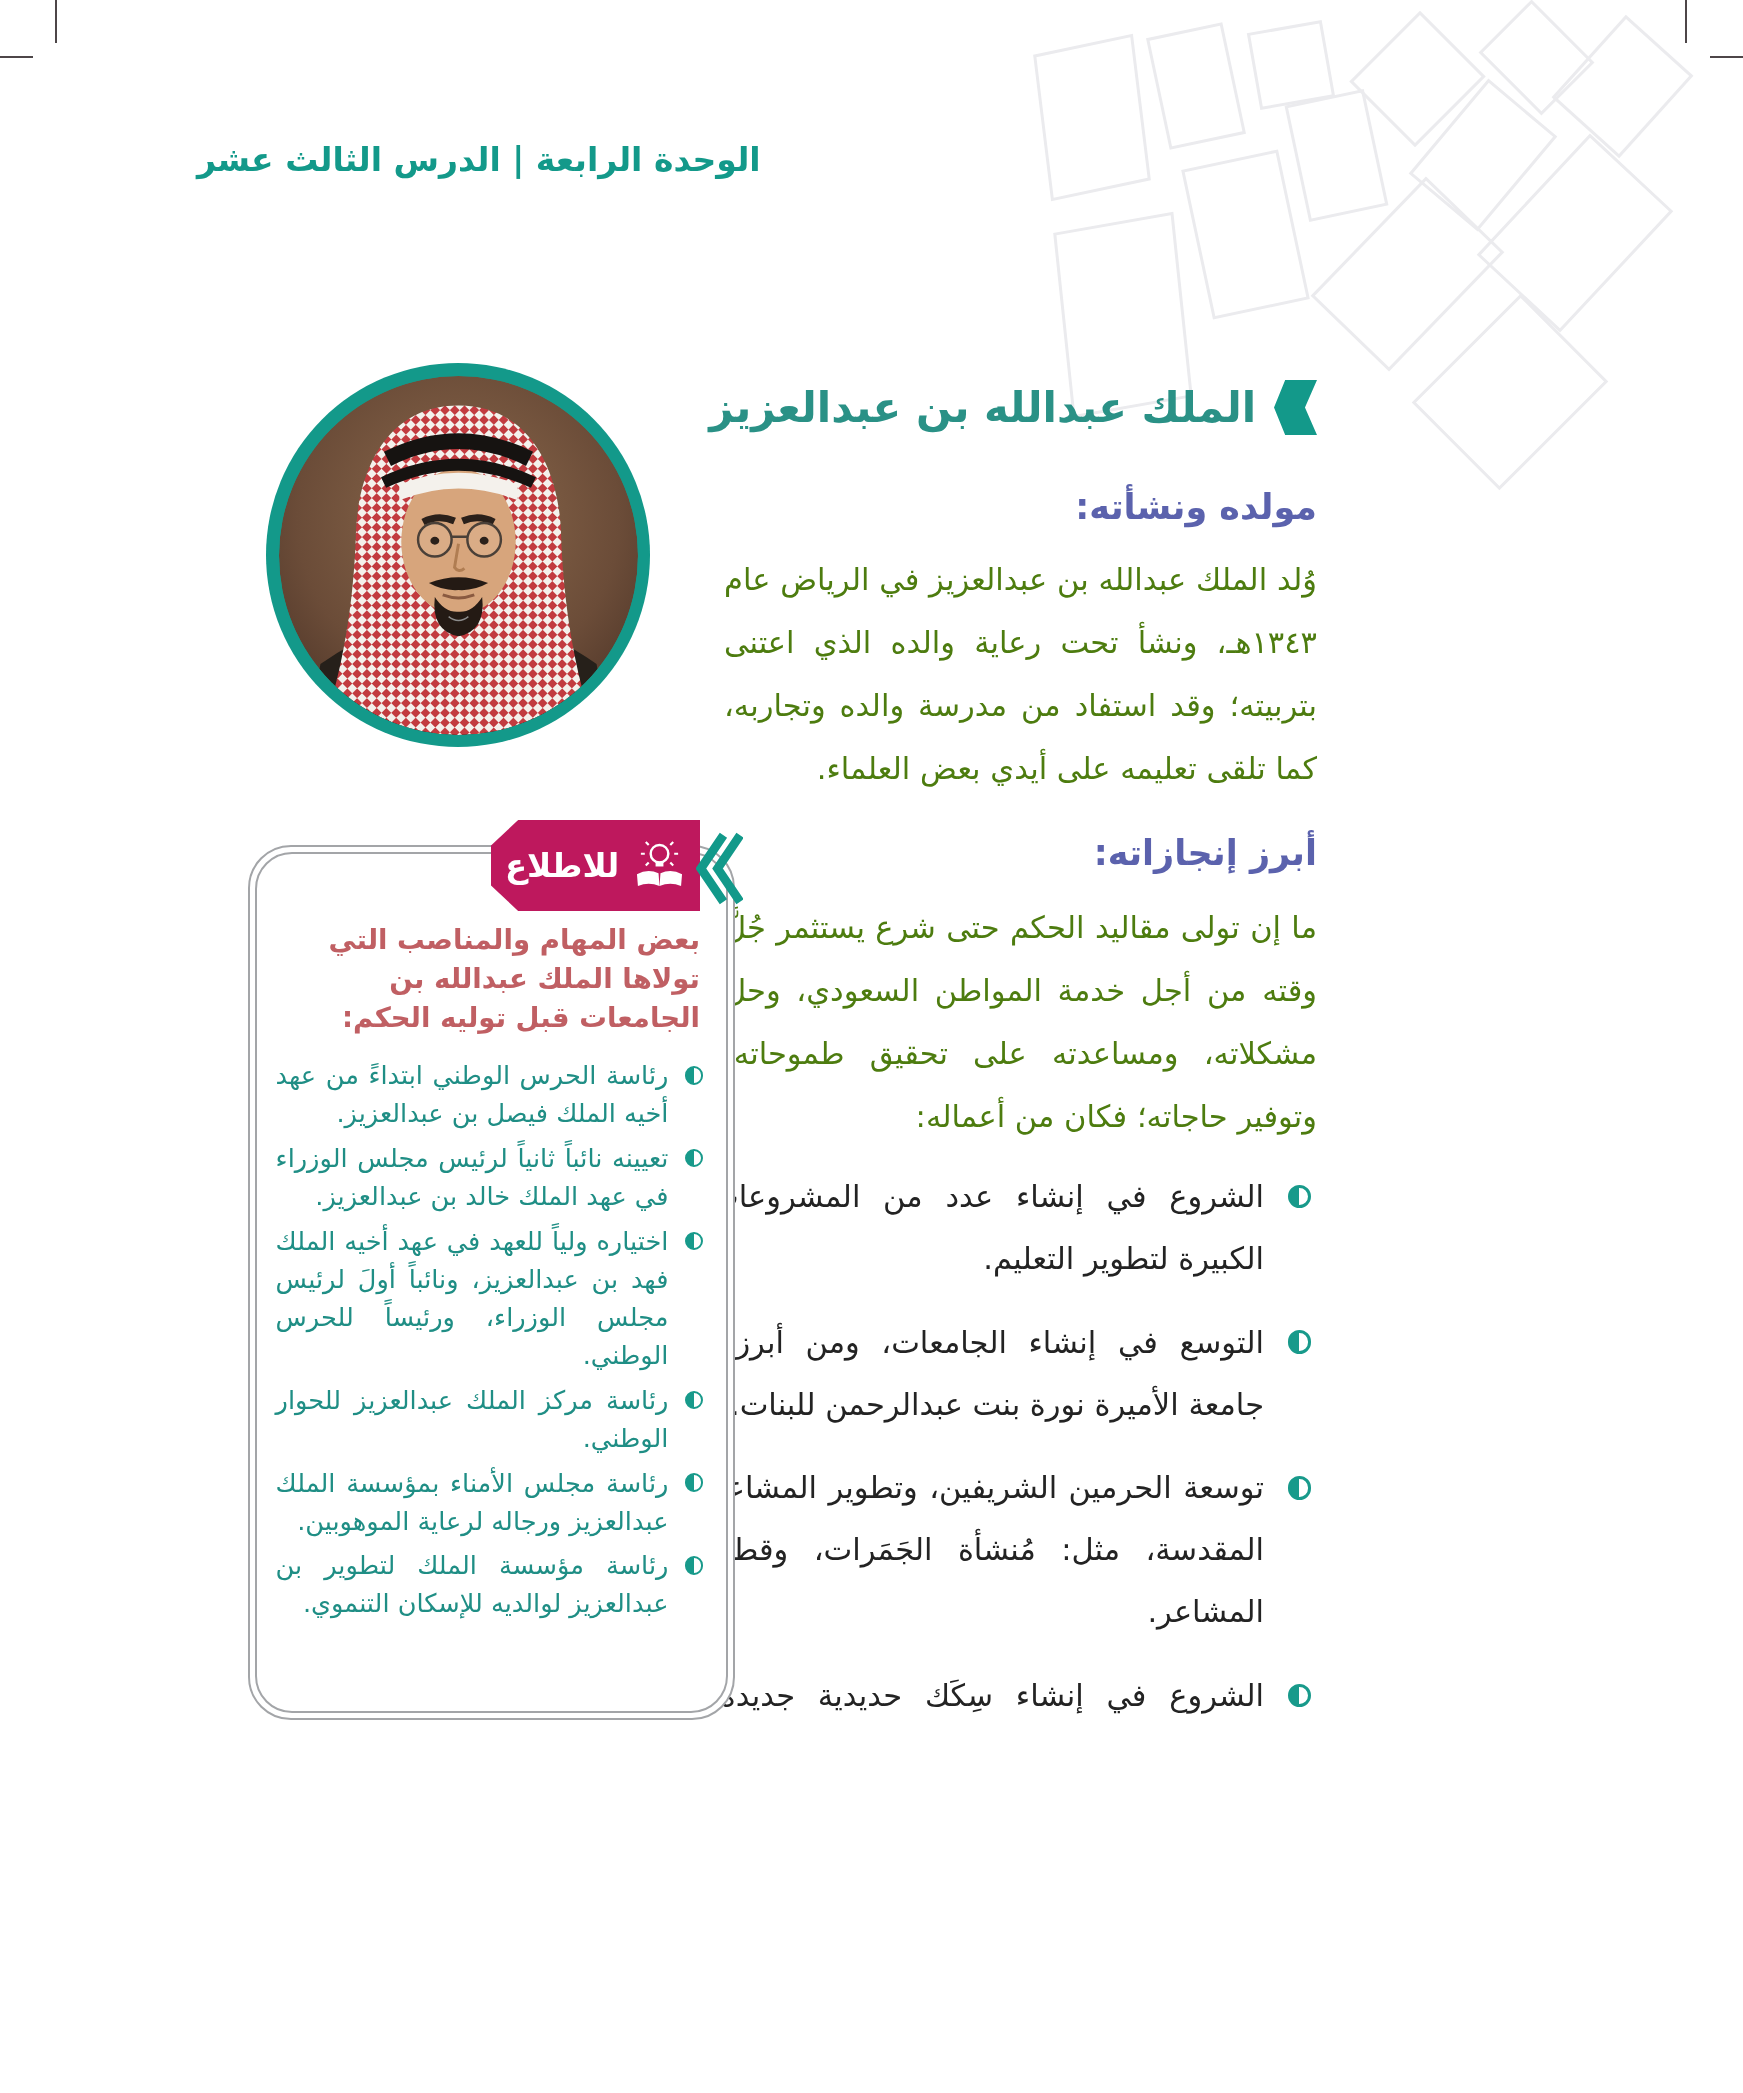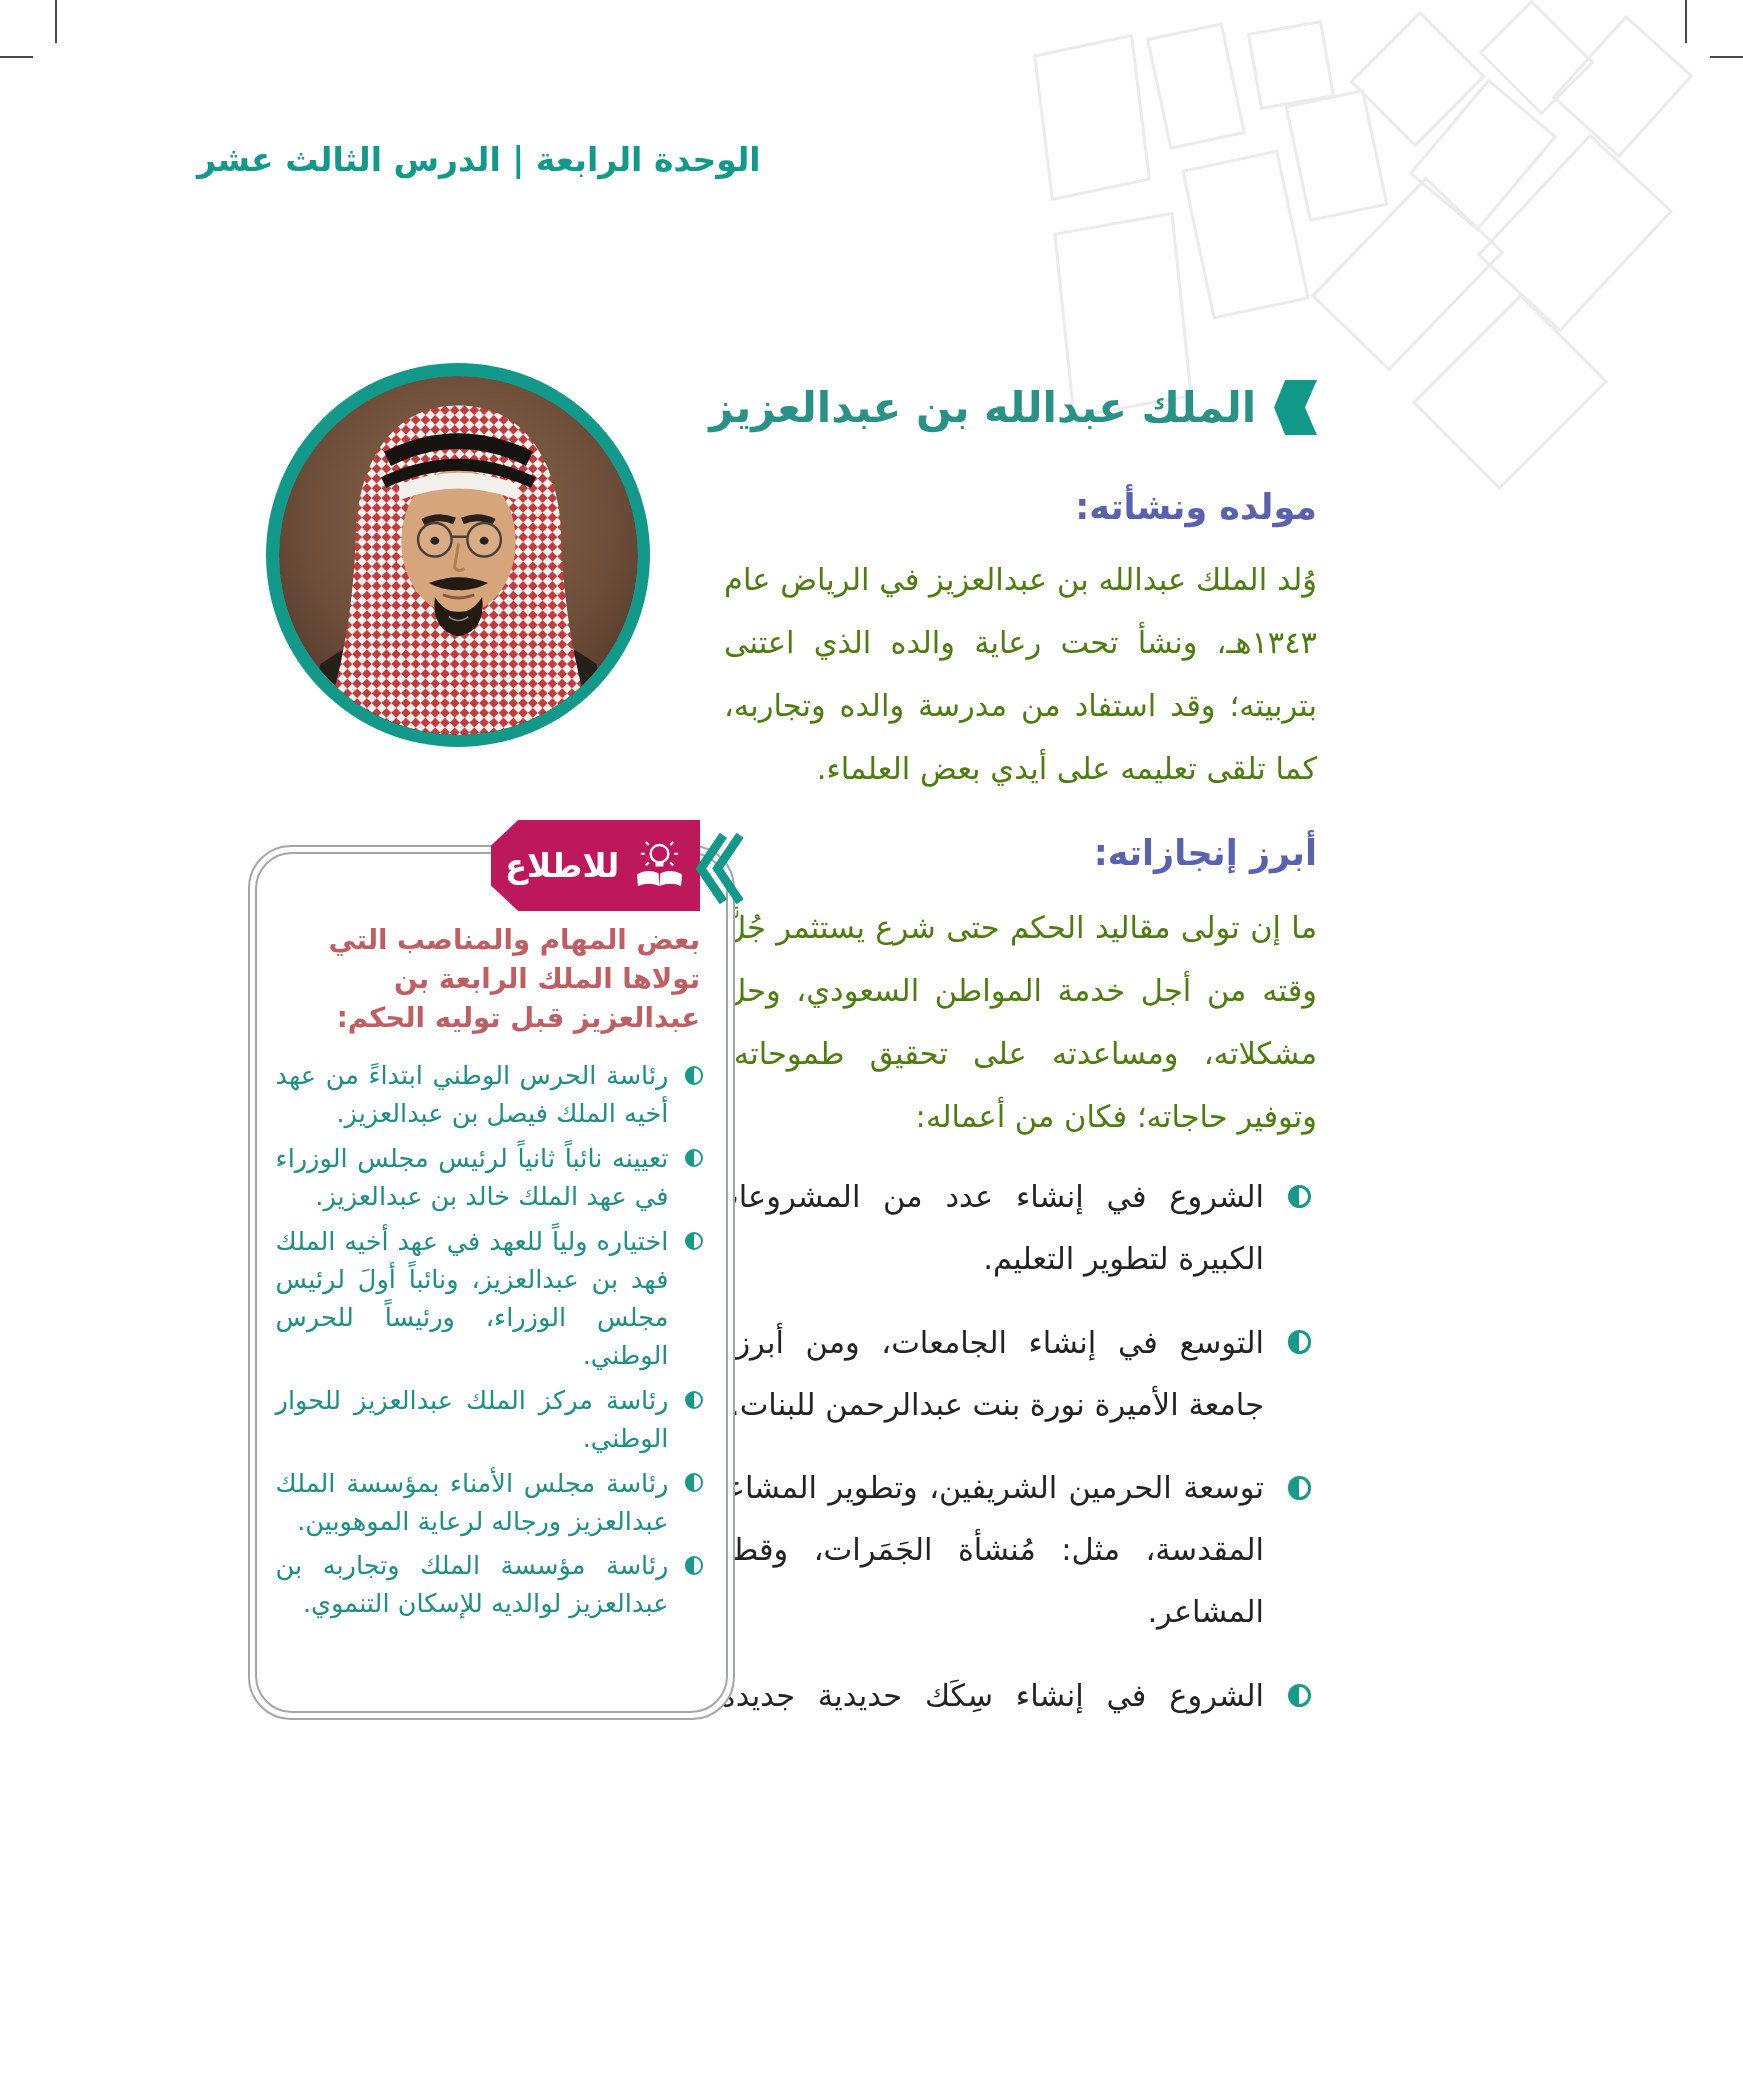--- a/index.html
+++ b/index.html
@@ -201,28 +201,28 @@
   <p class="para" style="top:896px;">ما إن تولى مقاليد الحكم حتى شرع يستثمر جُلَّ وقته من أجل خدمة المواطن السعودي، وحل مشكلاته، ومساعدته على تحقيق طموحاته، وتوفير حاجاته؛ فكان من أعماله:</p>
 
   <ul class="achv">
     <li><span class="blt"></span><span>الشروع في إنشاء عدد من المشروعات الكبيرة لتطوير التعليم.</span></li>
     <li><span class="blt"></span><span>التوسع في إنشاء الجامعات، ومن أبرزها جامعة الأميرة نورة بنت عبدالرحمن للبنات.</span></li>
     <li><span class="blt"></span><span>توسعة الحرمين الشريفين، وتطوير المشاعر المقدسة، مثل: مُنشأة الجَمَرات، وقطار المشاعر.</span></li>
     <li><span class="blt"></span><span>الشروع في إنشاء سِكَك حديدية جديدة؛ لربط شمال المملكة العربية السعودية بجنوبها.</span></li>
   </ul>
 
   <aside class="infobox">
-    <div class="box-head">بعض المهام والمناصب التي تولاها الملك الرابعة بن عبدالعزيز قبل توليه الحكم:</div>
+    <div class="box-head">بعض المهام والمناصب التي تولاها الملك عبدالله بن الجامعات قبل توليه الحكم:</div>
     <ul class="box-list">
       <li><span class="blt"></span><span>رئاسة الحرس الوطني ابتداءً من عهد أخيه الملك فيصل بن عبدالعزيز.</span></li>
       <li><span class="blt"></span><span>تعيينه نائباً ثانياً لرئيس مجلس الوزراء في عهد الملك خالد بن عبدالعزيز.</span></li>
       <li><span class="blt"></span><span>اختياره ولياً للعهد في عهد أخيه الملك فهد بن عبدالعزيز، ونائباً أولَ لرئيس مجلس الوزراء، ورئيساً للحرس الوطني.</span></li>
       <li><span class="blt"></span><span>رئاسة مركز الملك عبدالعزيز للحوار الوطني.</span></li>
       <li><span class="blt"></span><span>رئاسة مجلس الأمناء بمؤسسة الملك عبدالعزيز ورجاله لرعاية الموهوبين.</span></li>
-      <li><span class="blt"></span><span>رئاسة مؤسسة الملك وتجاربه بن عبدالعزيز لوالديه للإسكان التنموي.</span></li>
+      <li><span class="blt"></span><span>رئاسة مؤسسة الملك لتطوير بن عبدالعزيز لوالديه للإسكان التنموي.</span></li>
     </ul>
   </aside>
 
   <div class="badge">
     <div class="badge-main">
       <svg width="53" height="49" viewBox="0 0 54 50">
         <circle cx="27" cy="13" r="9" fill="none" stroke="#ffffff" stroke-width="2.5"></circle>
         <rect x="23" y="21" width="8" height="5" fill="#ffffff"></rect>
         <path d="M27,0 L27,-2 M12,13 L8,13 M46,13 L42,13 M16,4 L13,1 M38,4 L41,1 M16,22 L13,25 M38,22 L41,25" stroke="#ffffff" stroke-width="2.2"></path>
         <path d="M4,34 Q15,28 26,33 L27,46 Q16,41 5,46 Z" fill="#ffffff"></path>

